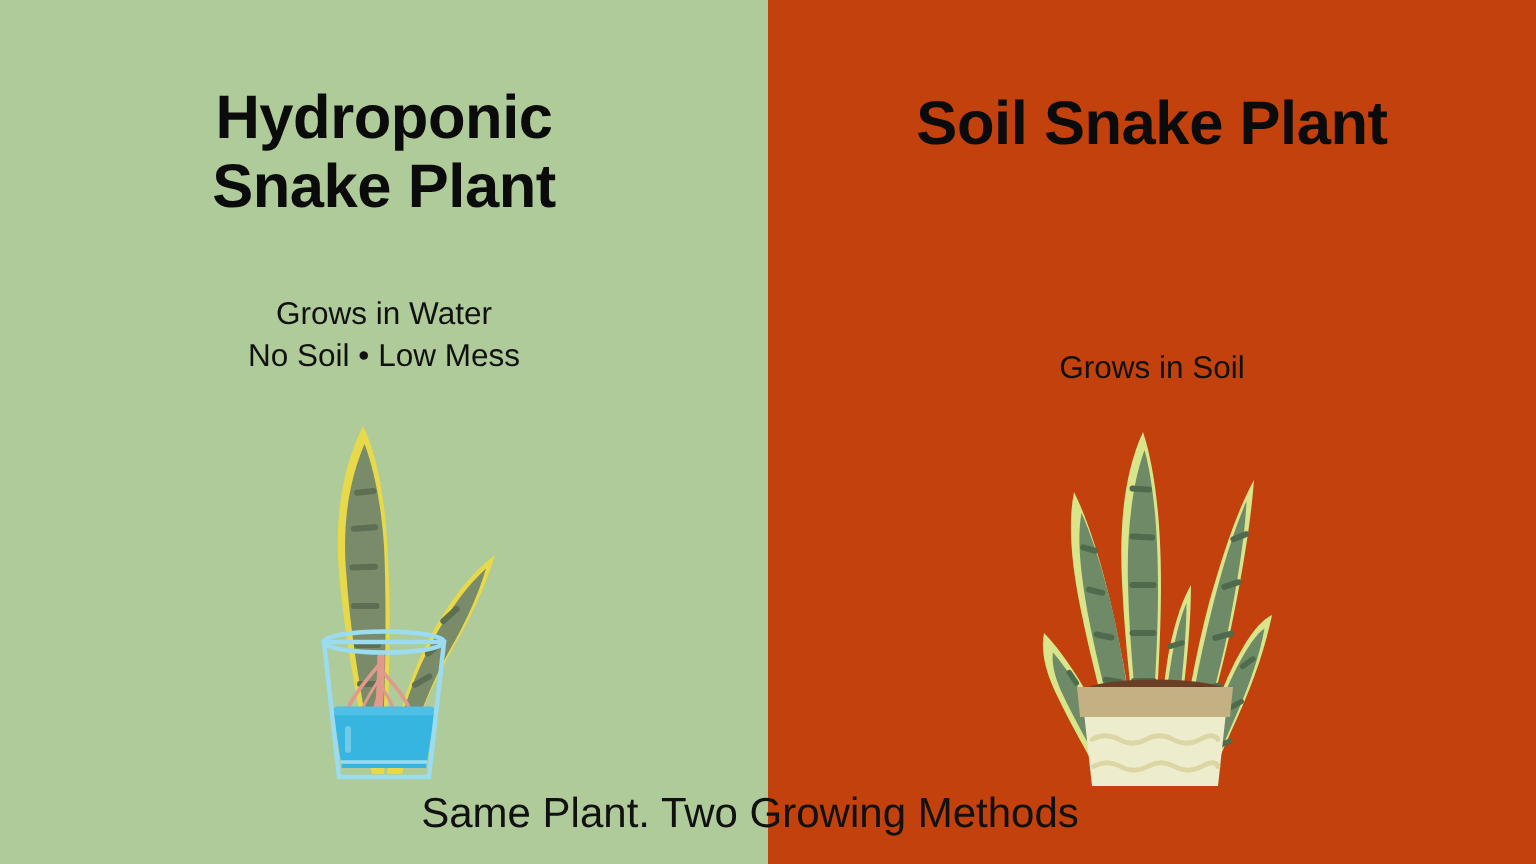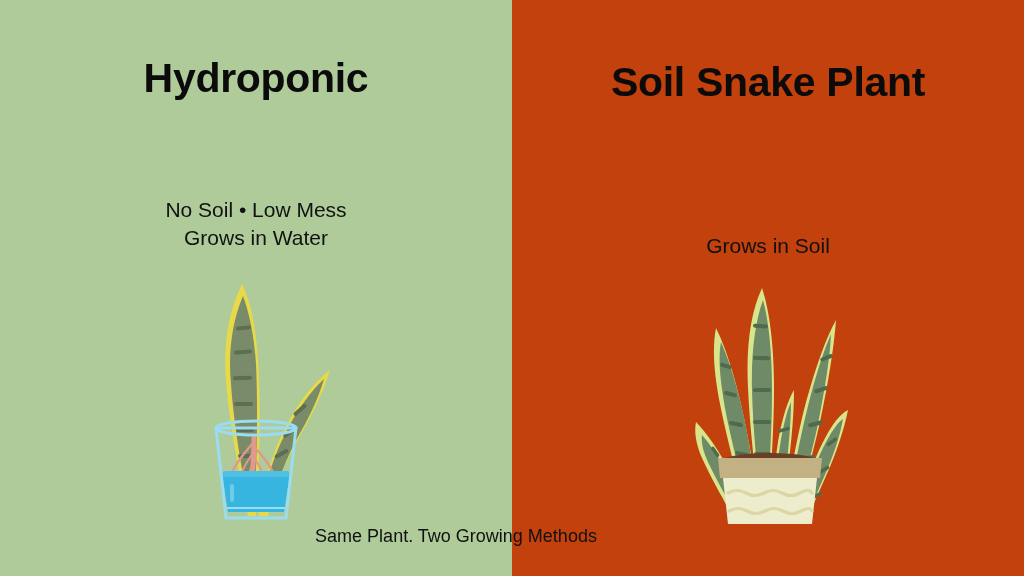--- a/index.html
+++ b/index.html
@@ -70,39 +70,41 @@
   }
   .art-left  { top: 278px; }
   .art-right { top: 272px; }
 
   .caption {
     position: absolute;
     left: 0;
     top: 526px;
     width: 912px;
     text-align: center;
-    font-size: 18px;
+    font-size: 28px;
     color: #111111;
     z-index: 5;
+    padding-left: 44px;
   }
 </style>
 </head>
 <body>
 
 <div class="poster">
 
   <div class="panel panel-left">
 
     <div class="heading heading-left">
       <span class="ln">Hydroponic</span>
+      <span class="ln">Snake Plant</span>
     </div>
 
     <div class="subcopy subcopy-left">
+      <span class="ln">Grows in Water</span>
       <span class="ln ln-2">No Soil • Low Mess</span>
-      <span class="ln">Grows in Water</span>
     </div>
 
     <div class="art art-left">
       <svg width="180" height="245" viewBox="0 0 180 245">
 
         <path d="M82 238 C 74 200, 64 150, 60 104 C 57 68, 62 34, 76 6 C 84 22, 90 48, 92 82 C 95 126, 94 186, 90 238 Z" fill="#E8D94A"></path>
         <path d="M84 234 C 77 198, 68 150, 65 106 C 62 74, 66 44, 77 18 C 83 34, 88 56, 90 86 C 92 128, 91 186, 88 234 Z" fill="#7A8B6A"></path>
         <g fill="#5E6E52">
           <rect x="70" y="48" width="15" height="4" rx="2" transform="rotate(-6 77 50)"></rect>
           <rect x="68" y="72" width="18" height="4" rx="2" transform="rotate(-4 77 74)"></rect>

